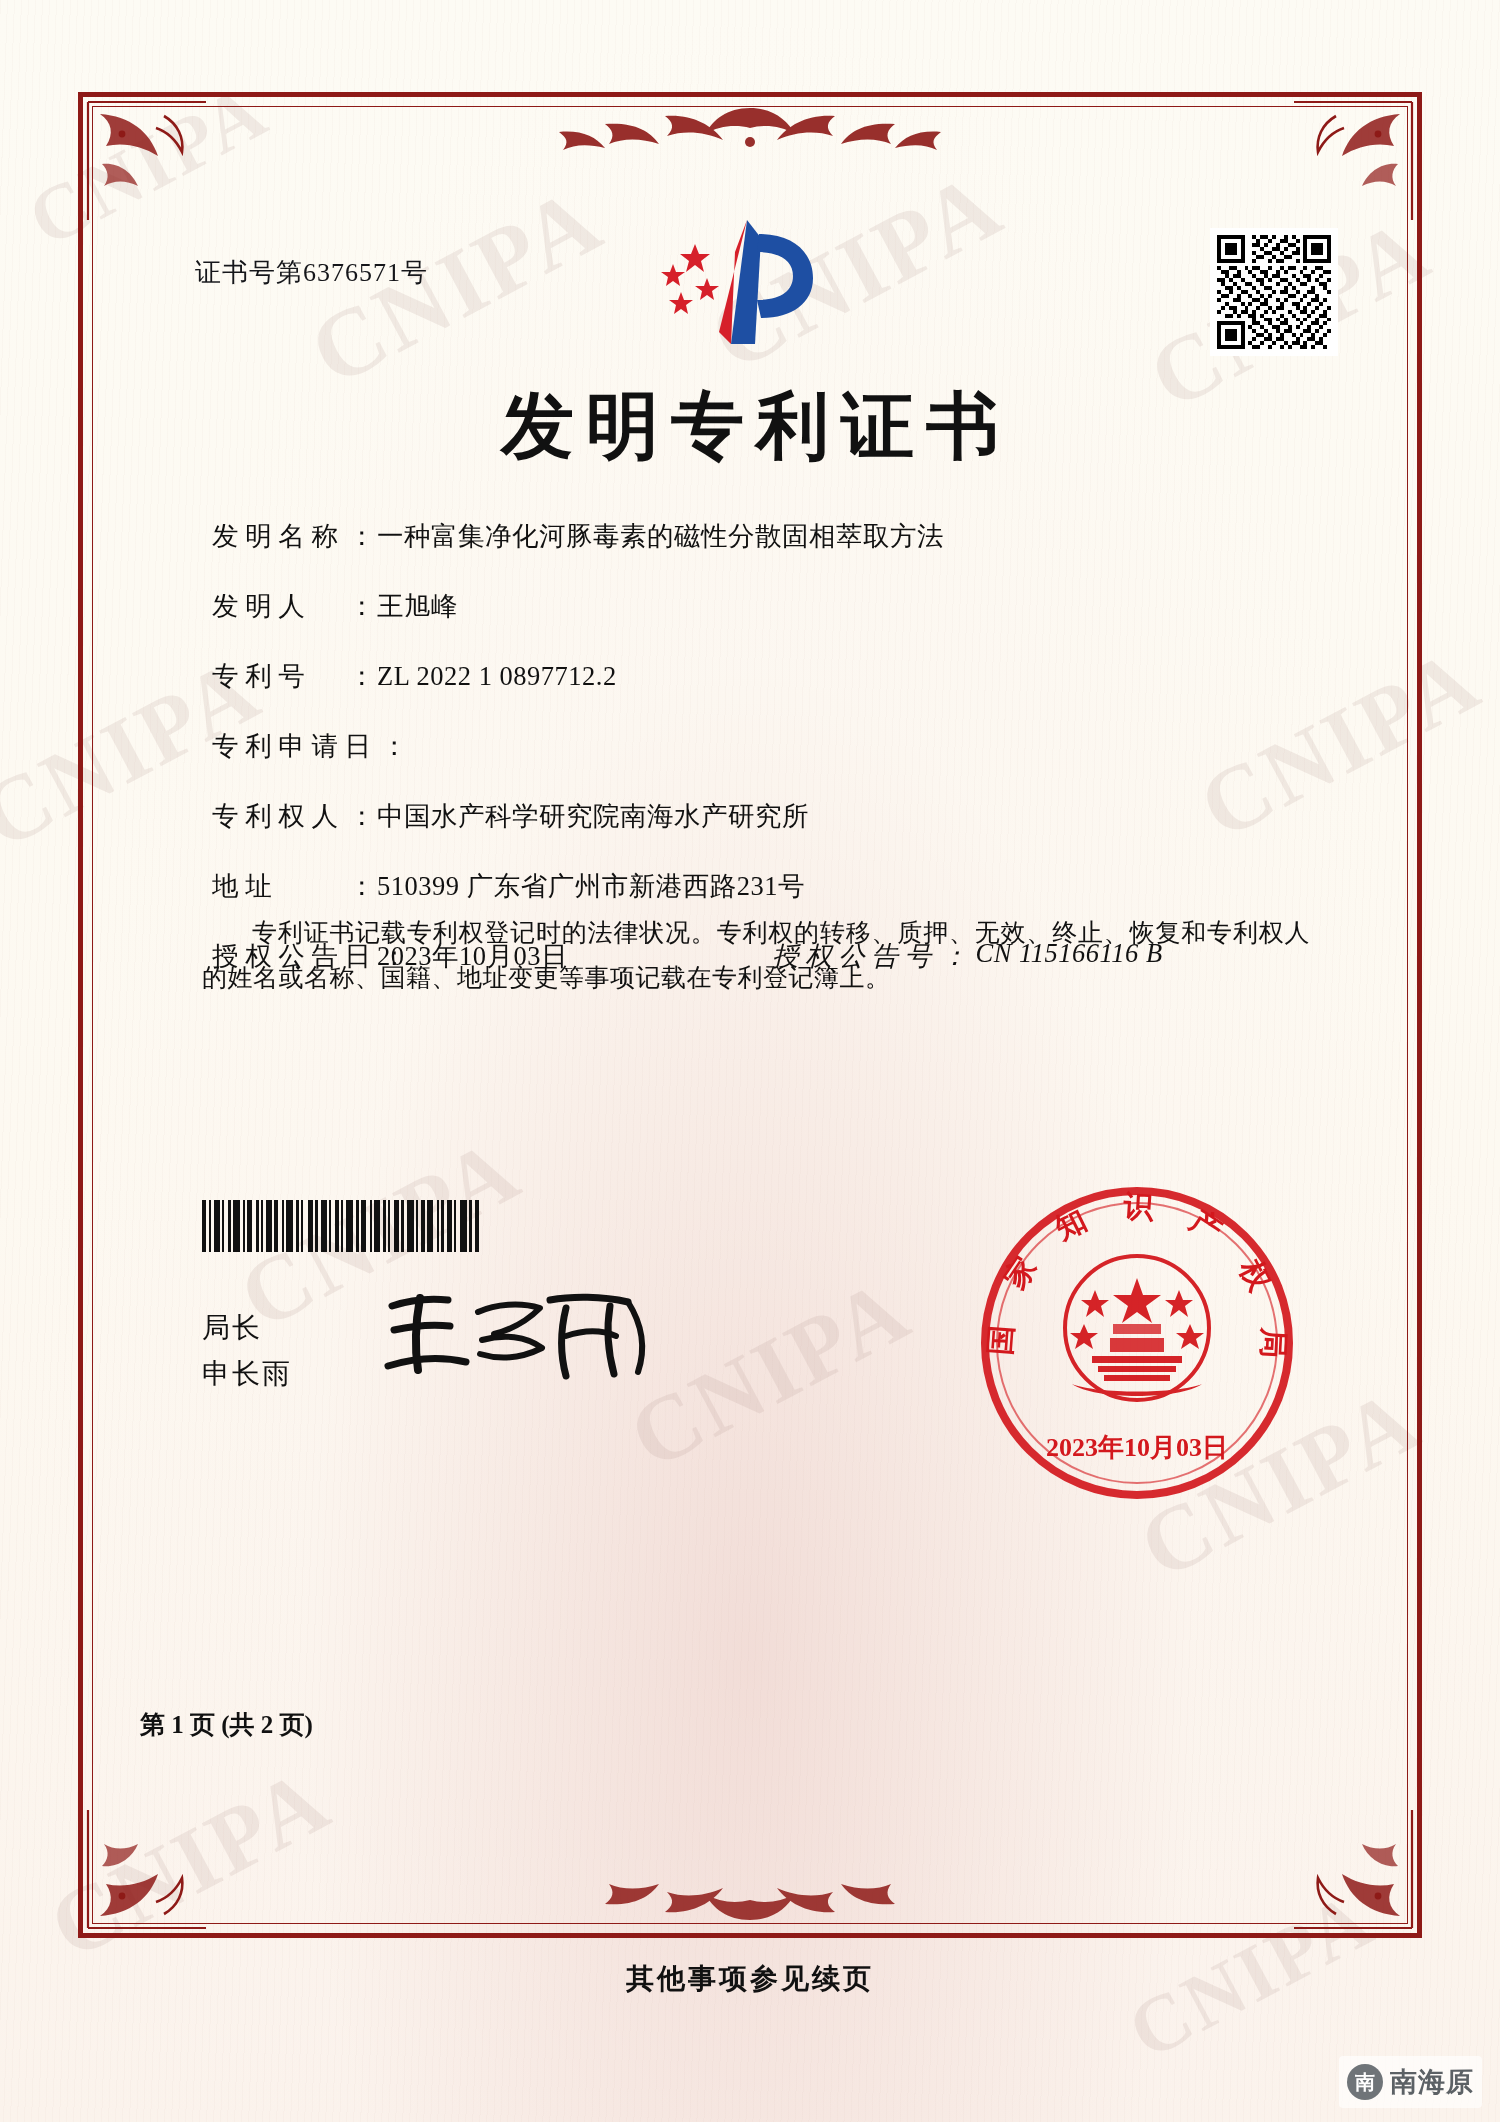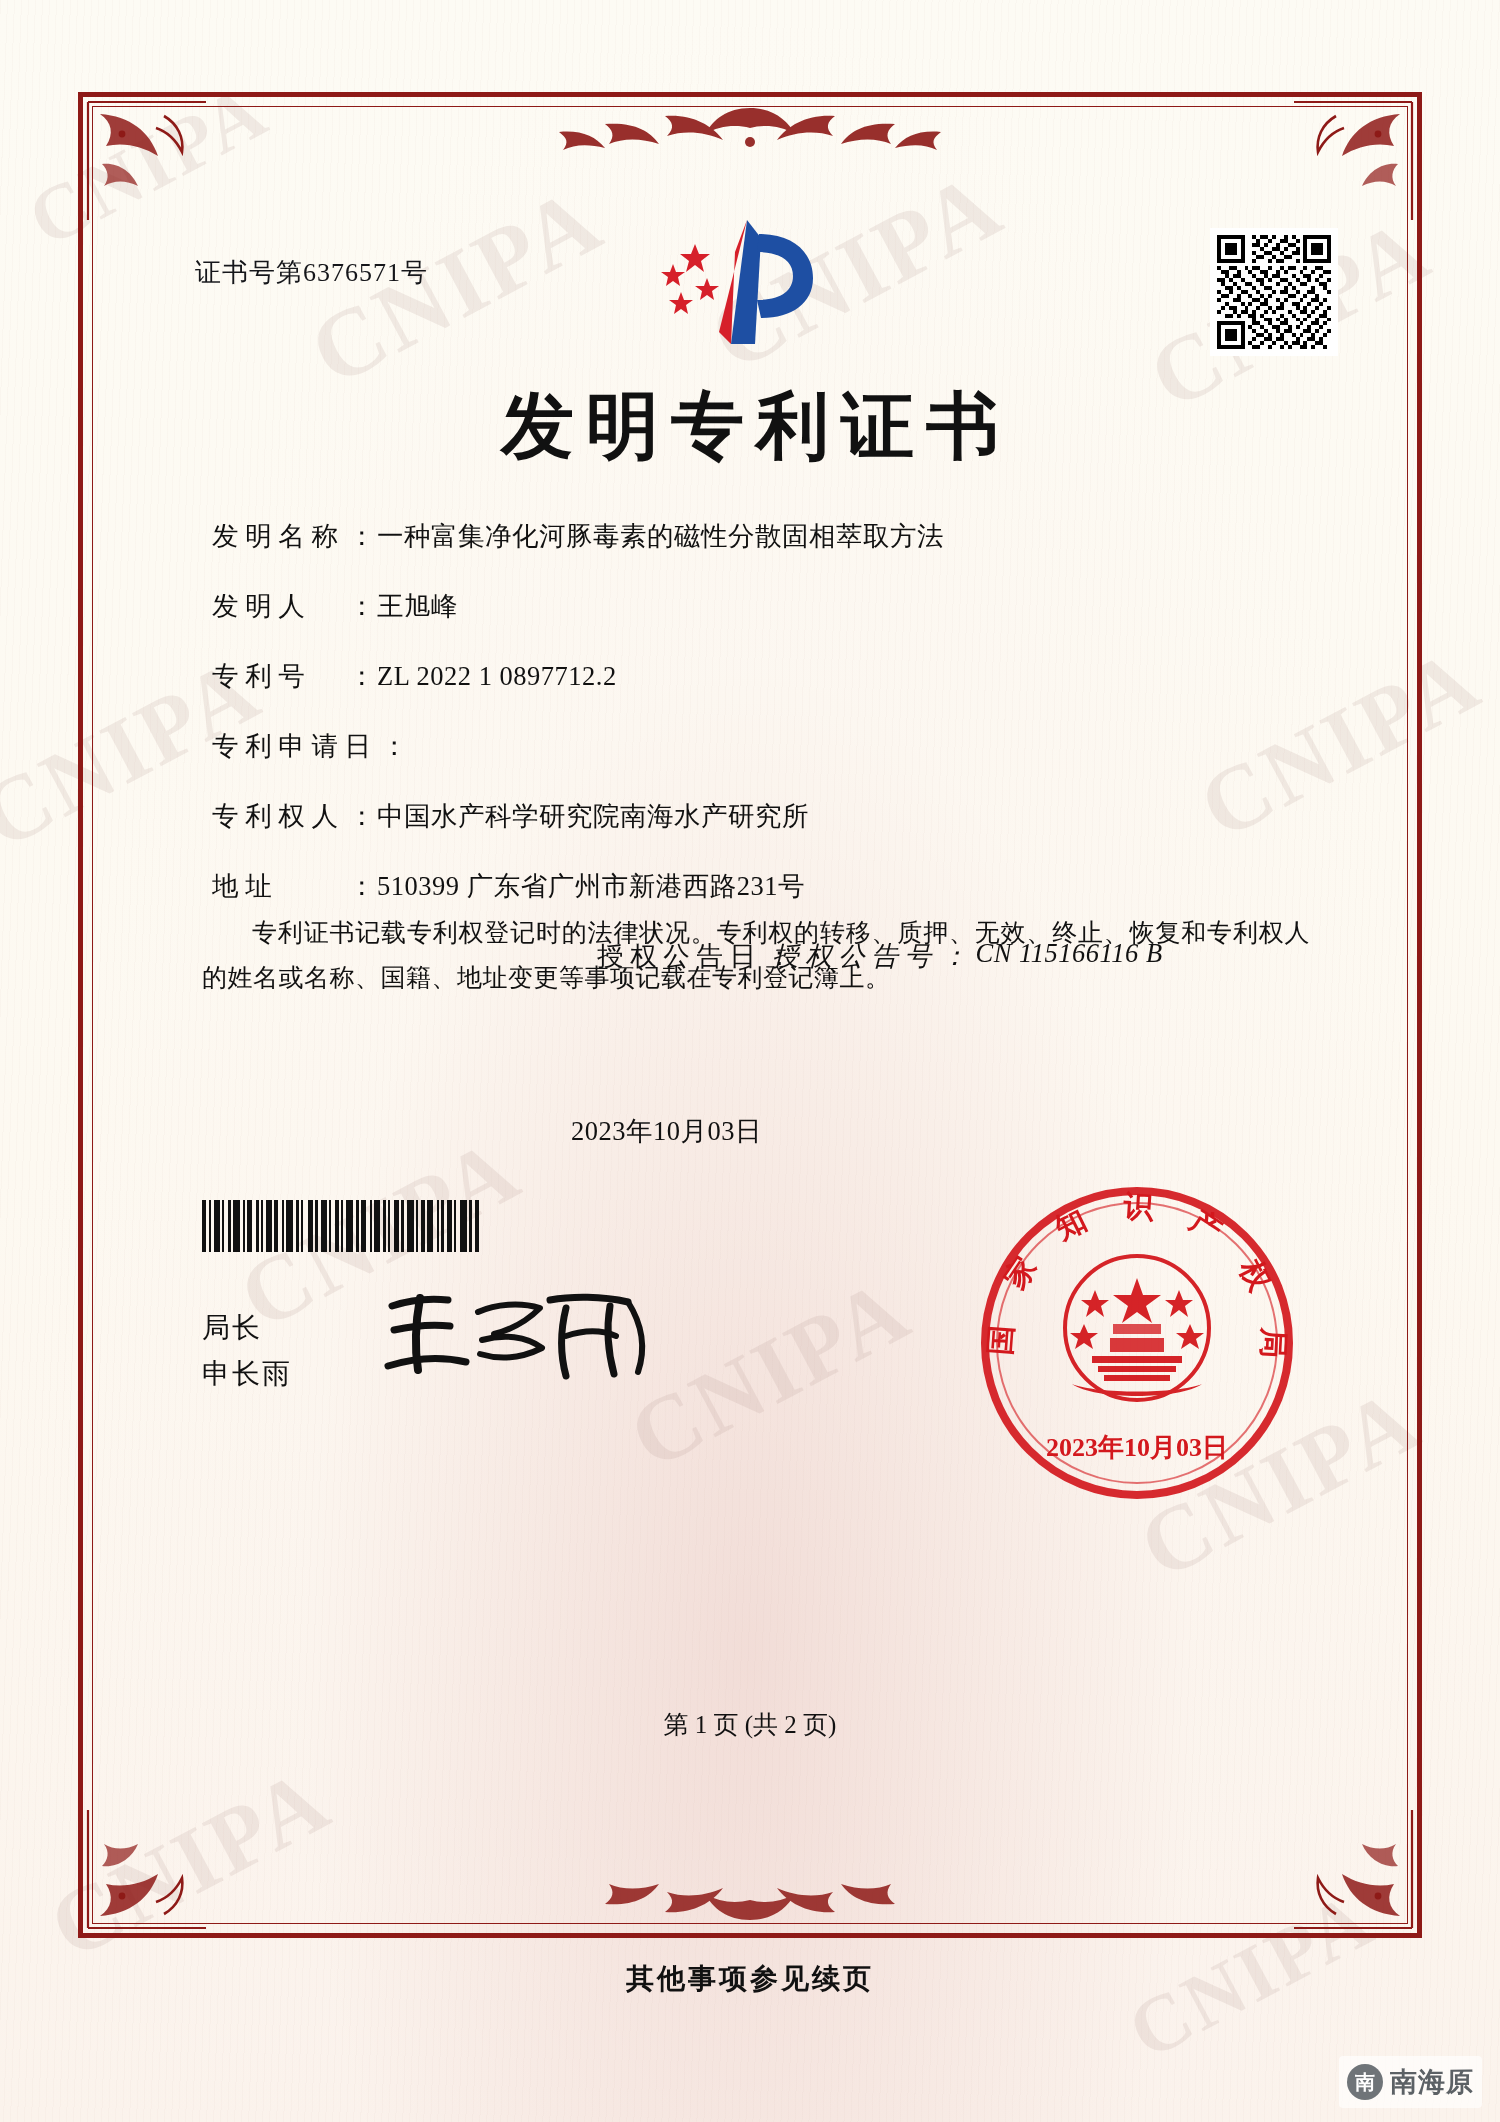--- a/index.html
+++ b/index.html
@@ -176,21 +176,21 @@
   .field-colon {
     margin: 0 2px 0 0;
   }
   .field-value {
     flex: 1;
     letter-spacing: 0.5px;
   }
   .field-value.latin { font-family: "Liberation Serif", serif; }
 
   .row-split { display: flex; align-items: baseline; }
-  .split-left { width: 560px; display: flex; align-items: flex-end; flex-direction: column; }
+  .split-left { width: 560px; display: flex; align-items: center; }
   .split-right { display: flex; align-items: flex-start; font-style: italic; }
   .split-right .field-label { width: auto; flex: none; }
 
   
   .paragraphs {
     position: absolute;
     left: 62px;
     top: 760px;
     width: 1108px;
     font-size: 25px;
@@ -247,23 +247,24 @@
     width: 330px;
     height: 330px;
   }
   .seal svg { width: 100%; height: 100%; display: block; }
 
   .page-num {
     position: absolute;
     left: 0;
     right: 0;
     top: 1558px;
-    text-align: center;
+    text-align: left;
     font-size: 25px;
     color: #111;
+    font-weight: bold;
   }
 
   .footer-note {
     position: absolute;
     left: 0;
     right: 0;
     top: 1810px;
     text-align: center;
     font-size: 28px;
     font-weight: bold;

